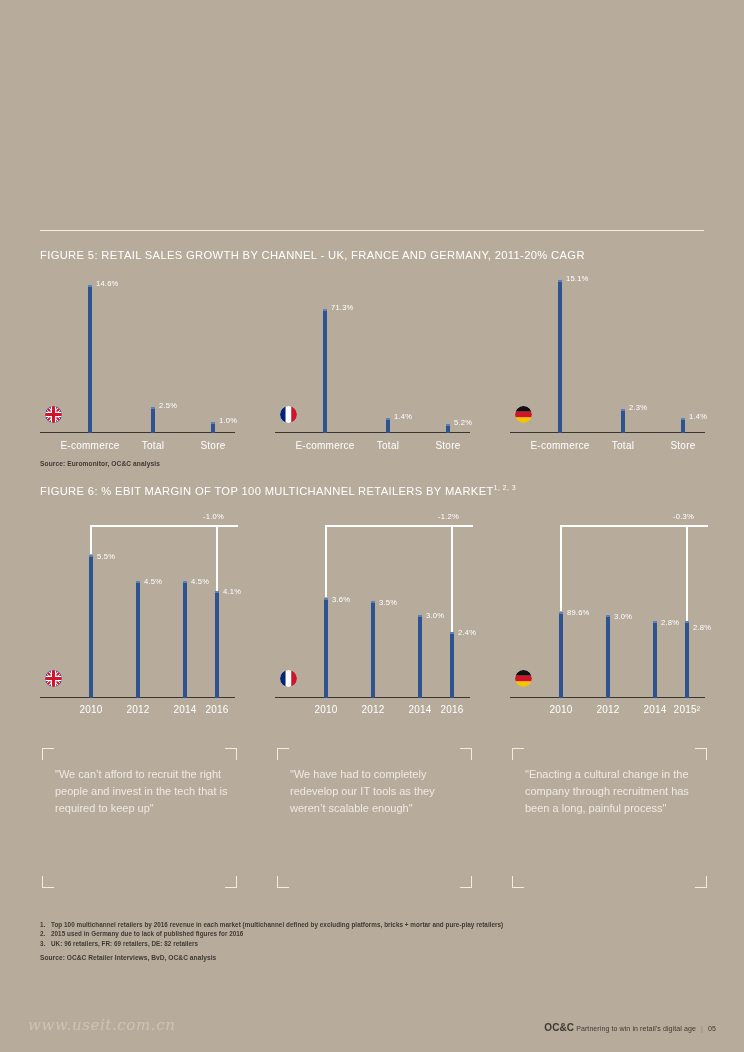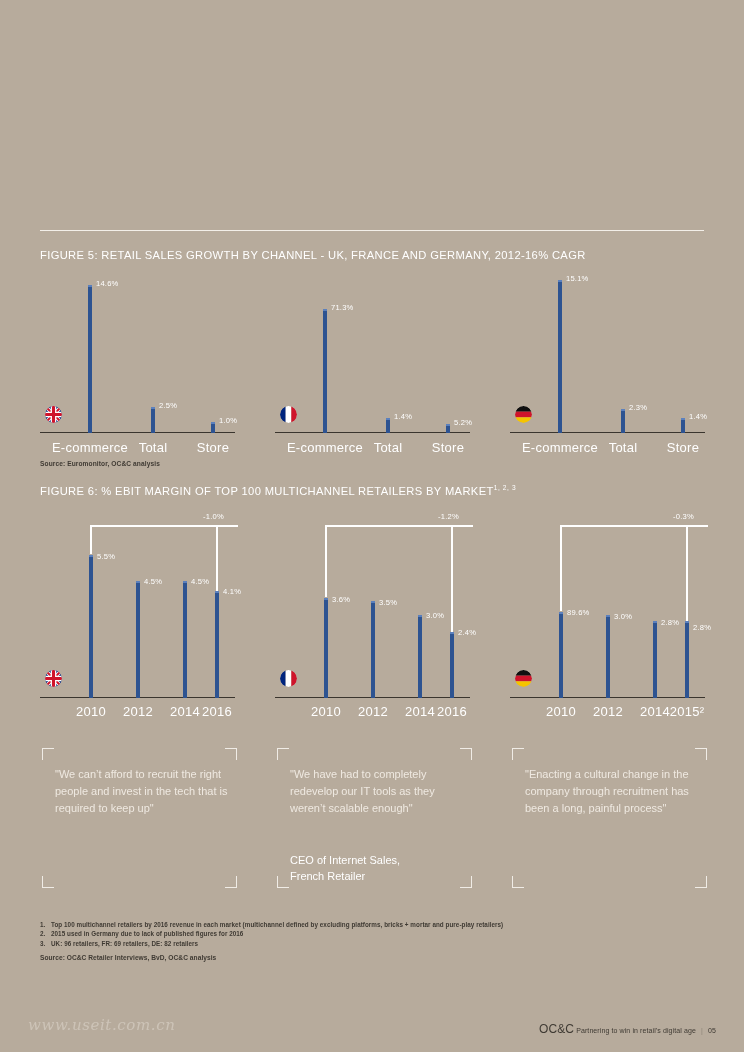--- a/index.html
+++ b/index.html
@@ -41,21 +41,21 @@
   .axis{position:absolute;left:0;height:1px;background:#3a352e;}
   .bar{
     position:absolute;width:4px;background:#2d5391;bottom:0;
   }
   .bar-cap{position:absolute;width:4px;height:2px;background:#5b80bd;top:0;left:0;}
   .bar-lbl{
     position:absolute;font-size:7.6px;color:#ffffff;white-space:nowrap;
     letter-spacing:.2px;
   }
   .cat-lbl{
-    position:absolute;font-size:13px;color:#ffffff;white-space:nowrap;
+    position:absolute;font-size:10px;color:#ffffff;white-space:nowrap;
     letter-spacing:.25px;text-align:center;transform:translateX(-50%);
   }
 
   
   .flag{position:absolute;width:17px;height:17px;border-radius:50%;overflow:hidden;}
   .flag svg{display:block;width:17px;height:17px;}
 
   
   .bracket{position:absolute;}
   .bracket .h{position:absolute;height:2.4px;background:#ffffff;top:0;left:0;}
@@ -89,31 +89,31 @@
   .watermark{
     position:absolute;left:28px;top:1016px;
     font-family:"DejaVu Serif", serif;font-style:italic;
     font-size:15px;color:#cfc6ba;letter-spacing:.6px;
     opacity:.92;
   }
   .footer-right{
     position:absolute;right:28px;top:1022px;
     font-size:7px;color:#3f3a33;white-space:nowrap;letter-spacing:.1px;
   }
-  .footer-right .brand{font-weight:400;font-size:12px;}
+  .footer-right .brand{font-weight:700;font-size:10px;}
   .footer-right .sep{color:#8d8478;margin:0 3px;}
 </style>
 </head>
 <body>
 
 <div class="page">
 
   <div class="top-rule"></div>
 
-  <div class="fig-title" id="fig5-title">FIGURE 5: RETAIL SALES GROWTH BY CHANNEL - UK, FRANCE AND GERMANY, 2012-16% CAGR</div>
+  <div class="fig-title" id="fig5-title">FIGURE 5: RETAIL SALES GROWTH BY CHANNEL - UK, FRANCE AND GERMANY, 2011-20% CAGR</div>
 
   <div class="chart" id="f5c0" style="left:40px;top:270px;width:200px;height:163px;">
     <div class="axis" style="top:162px;width:195px;"></div>
     <div class="flag" style="left:5px;top:136px;">
       <svg viewBox="0 0 60 60">
           <circle cx="30" cy="30" r="30" fill="#00247d"></circle>
           <g clip-path="url(#c5uk)">
             <clipPath id="c5uk">
               <circle cx="30" cy="30" r="30"></circle>
             </clipPath>
@@ -342,24 +342,20 @@
     <div class="corner br"></div>
     <div class="quote-text">"We can’t afford to recruit the right people and invest in the tech that is required to keep up"</div>
   </div>
 
   <div class="quote" style="left:277px;top:748px;">
     <div class="corner tl"></div>
     <div class="corner tr"></div>
     <div class="corner bl"></div>
     <div class="corner br"></div>
     <div class="quote-text">"We have had to completely redevelop our IT tools as they weren’t scalable enough"</div>
-    <div class="quote-attr">
-      <div>CEO of Internet Sales,</div>
-      <div>French Retailer</div>
-    </div>
   </div>
 
   <div class="quote" style="left:512px;top:748px;">
     <div class="corner tl"></div>
     <div class="corner tr"></div>
     <div class="corner bl"></div>
     <div class="corner br"></div>
     <div class="quote-text">"Enacting a cultural change in the company through recruitment has been a long, painful process"</div>
   </div>
 

